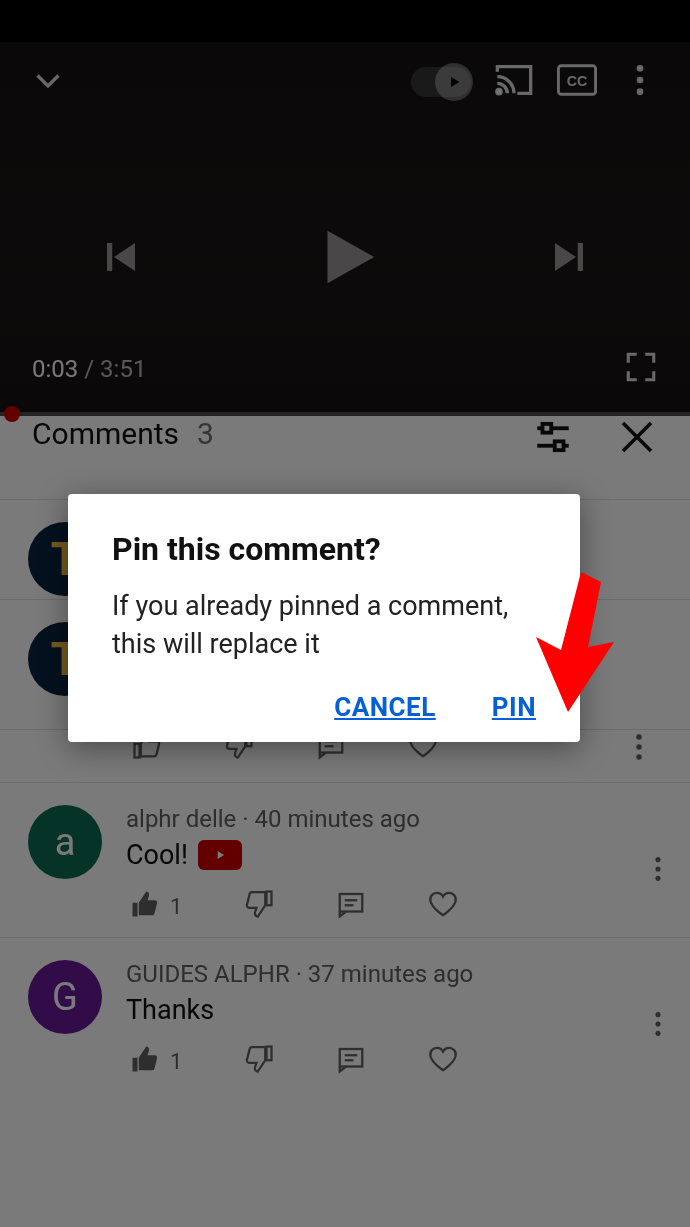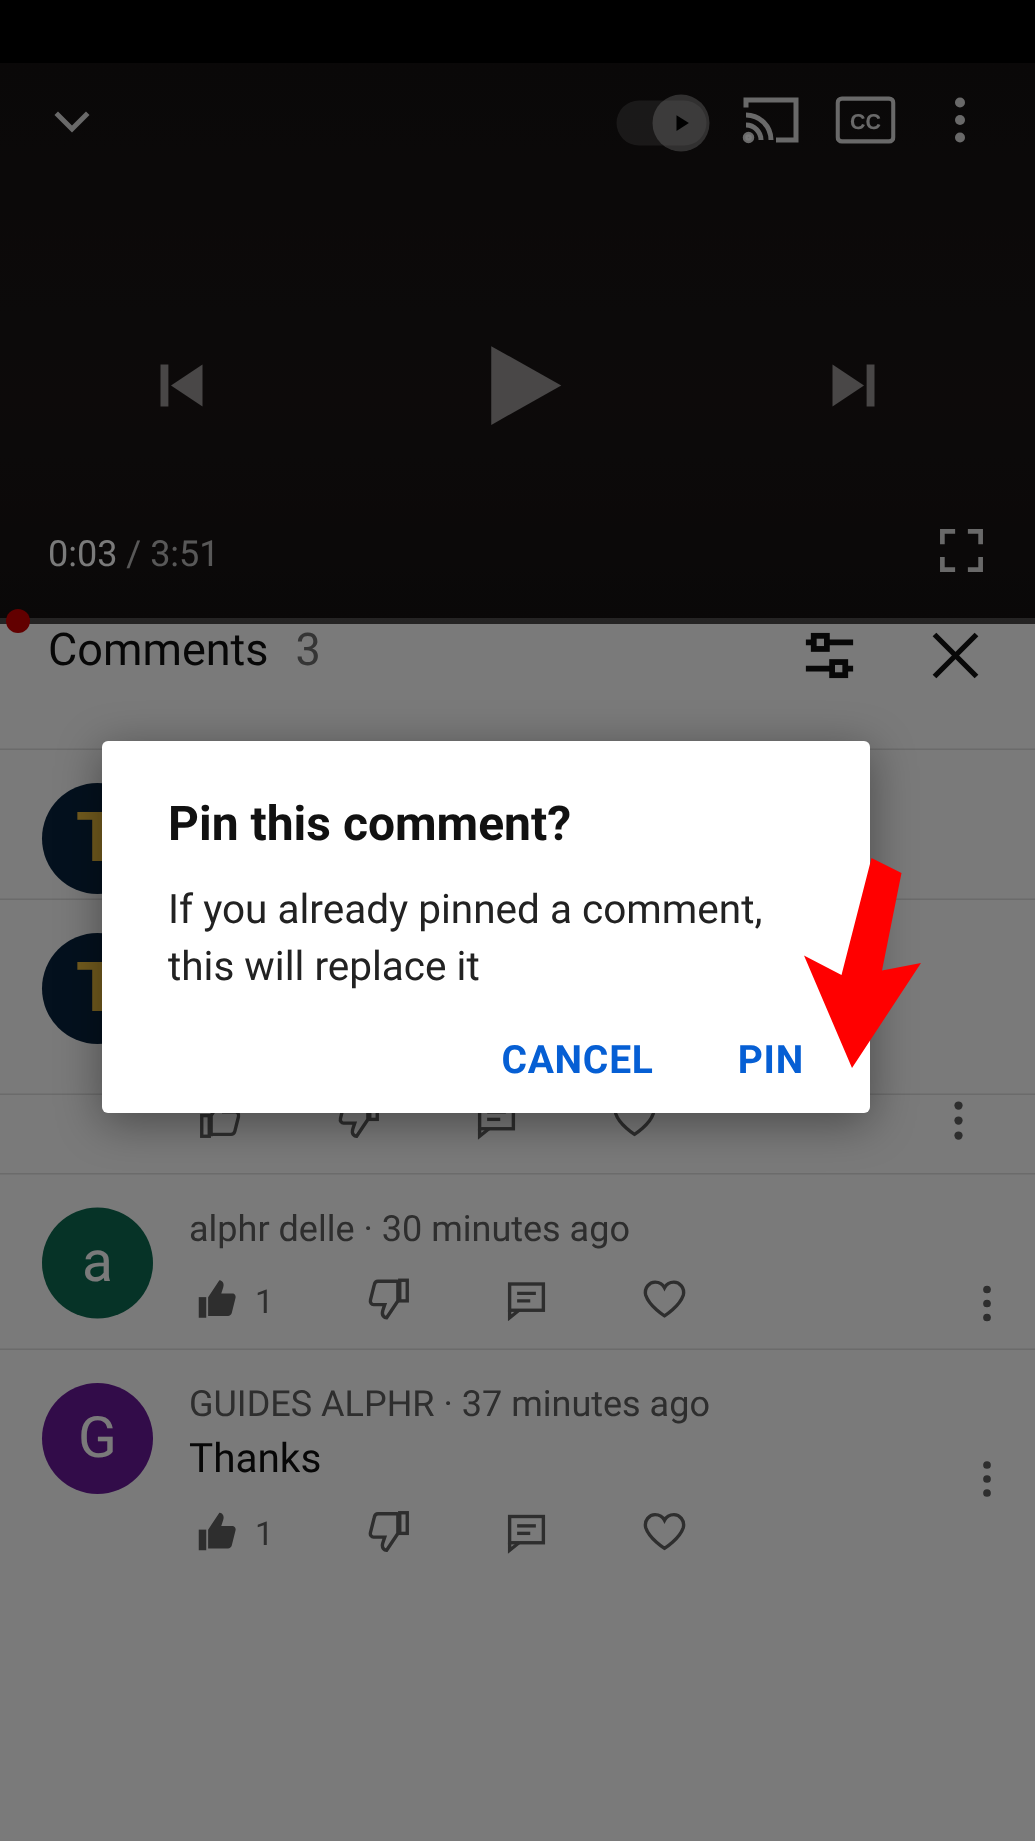--- a/index.html
+++ b/index.html
@@ -179,20 +179,21 @@
   justify-content: flex-end;
   gap: 56px;
   padding: 0 44px;
 }
 .dialog-btn {
   color: #065fd4;
   font-size: 26px;
   font-weight: 700;
   letter-spacing: 0.5px;
   cursor: pointer;
+  text-decoration: underline;
 }
 .arrow-annot {
   position: absolute;
   top: 572px;
   left: 536px;
   z-index: 30;
   pointer-events: none;
 }
 </style>
 </head>
@@ -343,21 +344,29 @@
   </div>
 
   <div class="comment-row">
     <div class="avatar a">
         <span>a</span>
       </div>
     <div class="comment-body">
       <div class="comment-meta">
         <span>alphr delle</span>
         <span> · </span>
-        <span>30 minutes ago</span>
+        <span>40 minutes ago</span>
+      </div>
+      <div class="comment-text">
+        <span>Cool!</span>
+        <span class="yt-badge">
+            <svg viewBox="0 0 24 24" fill="#fff">
+              <polygon points="8,5 19,12 8,19"></polygon>
+            </svg>
+          </span>
       </div>
       <div class="comment-actions">
         <span class="like-group">
           <span><svg viewBox="0 0 24 24" fill="#606060">
                 <path d="M7 22V11L13 2c1 0 3 1 2 4l-1 3h6c1 0 2 1 1.6 2.5l-2 8c-.3 1-1 1.5-2 1.5H7z"></path>
                 <rect x="2" y="11" width="4" height="11"></rect>
               </svg></span>
           <span class="like-count">1</span>
         </span>
         <span><svg viewBox="0 0 24 24" fill="none" stroke="#606060" stroke-width="1.8">

